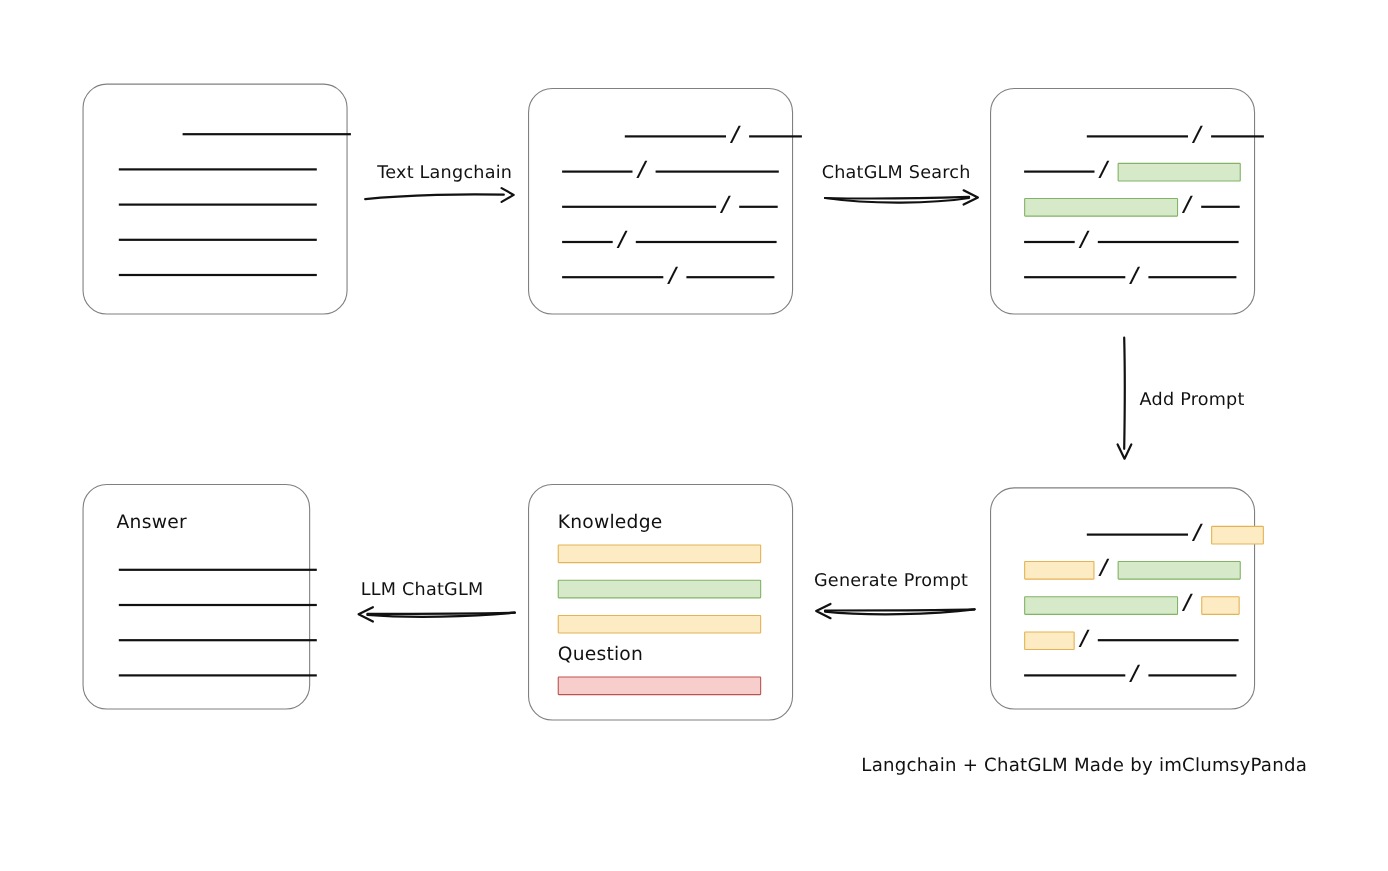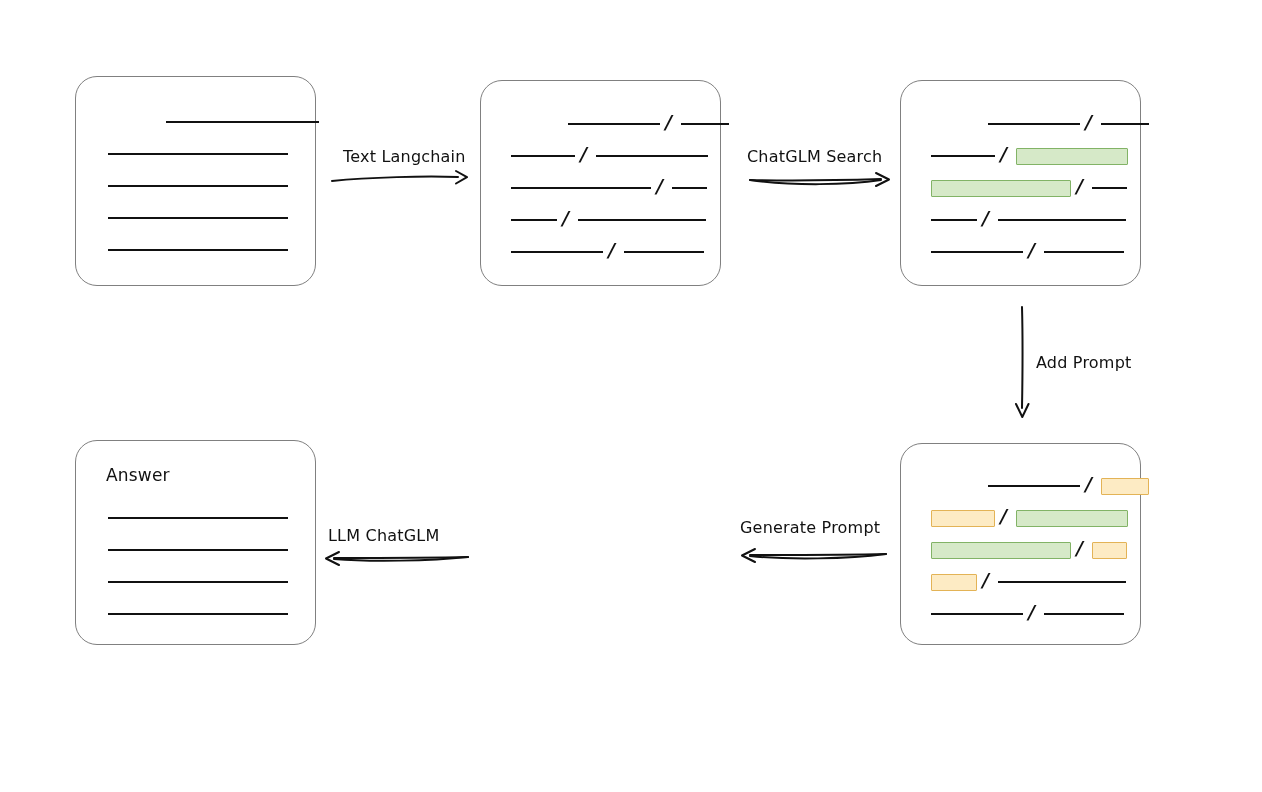--- a/index.html
+++ b/index.html
@@ -264,22 +264,35 @@
           <span class="seg-line" style="width: 92px;"></span>
           <span class="gap" style="width: 5px;"></span>
           <span class="slash">/</span>
           <span class="gap" style="width: 4px;"></span>
           <span class="gap" style="width: 5px;"></span>
           <span class="seg-line" style="width: 80px;"></span>
         </div>
       </div>
   </div>
 
-
-  <div class="doc-box" style="left:75px; top:440px; width:241px; height:205px;">
+  <div class="doc-box" style="left:480px; top:440px; width:241px; height:215px;">
+    <span class="hand box-label" style="left:26px; top:24px;">Knowledge</span>
+    <div class="bar-stack" style="left:0; top:0; right:0; bottom:0;">
+        <div class="bar yellow" style="top: 54px; left: 26px; width: 185px;"></div>
+        <div class="bar green" style="top: 86px; left: 26px; width: 185px;"></div>
+        <div class="bar yellow" style="top: 118px; left: 26px; width: 185px;"></div>
+      </div>
+
+    <span class="hand box-label" style="left:26px; top:144px;">Question</span>
+    <div class="bar-stack" style="left:0; top:0; right:0; bottom:0;">
+        <div class="bar red" style="top: 174px; left: 26px; width: 185px;"></div>
+      </div>
+  </div>
+
+  <div class="doc-box" style="left:75px; top:440px; width:207px; height:205px;">
     <span class="hand box-label" style="left:30px; top:24px;">Answer</span>
     <div class="rows">
         <div class="row" style="top: 66px; left: 32px; right: auto;">
           <span class="seg-line" style="width: 180px;"></span>
         </div>
         <div class="row" style="top: 98px; left: 32px; right: auto;">
           <span class="seg-line" style="width: 180px;"></span>
         </div>
         <div class="row" style="top: 130px; left: 32px; right: auto;">
           <span class="seg-line" style="width: 180px;"></span>
@@ -316,14 +329,15 @@
     <path d="M17,4 L4,10.5 L17,17" fill="none" stroke="#111" stroke-width="2" stroke-linejoin="round" stroke-linecap="round"></path>
   </svg>
 
   <span class="hand edge-label" style="left:328px; top:526px;">LLM ChatGLM</span>
   <svg class="arrow" style="left:320px; top:548px;" width="150" height="22" viewBox="0 0 150 22">
     <path d="M148,9 C110,13 50,14 14,11" fill="none" stroke="#111" stroke-width="2" stroke-linecap="round"></path>
     <path d="M148,9 C110,10 50,10 14,10" fill="none" stroke="#111" stroke-width="2" stroke-linecap="round"></path>
     <path d="M19,4 L6,10.5 L19,17" fill="none" stroke="#111" stroke-width="2" stroke-linejoin="round" stroke-linecap="round"></path>
   </svg>
 
+  <span class="hand footer-label" style="left:783px; top:686px;">Langchain + ChatGLM Made by imClumsyPanda</span>
 
 </div>
 
 </body></html>

